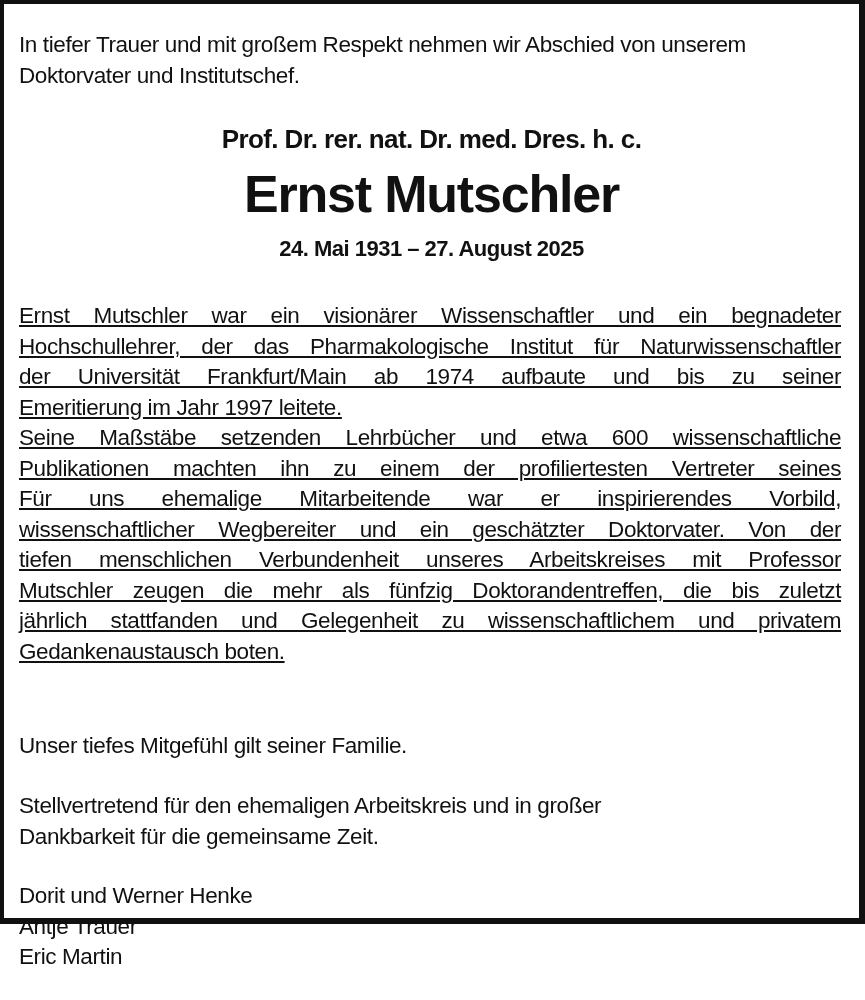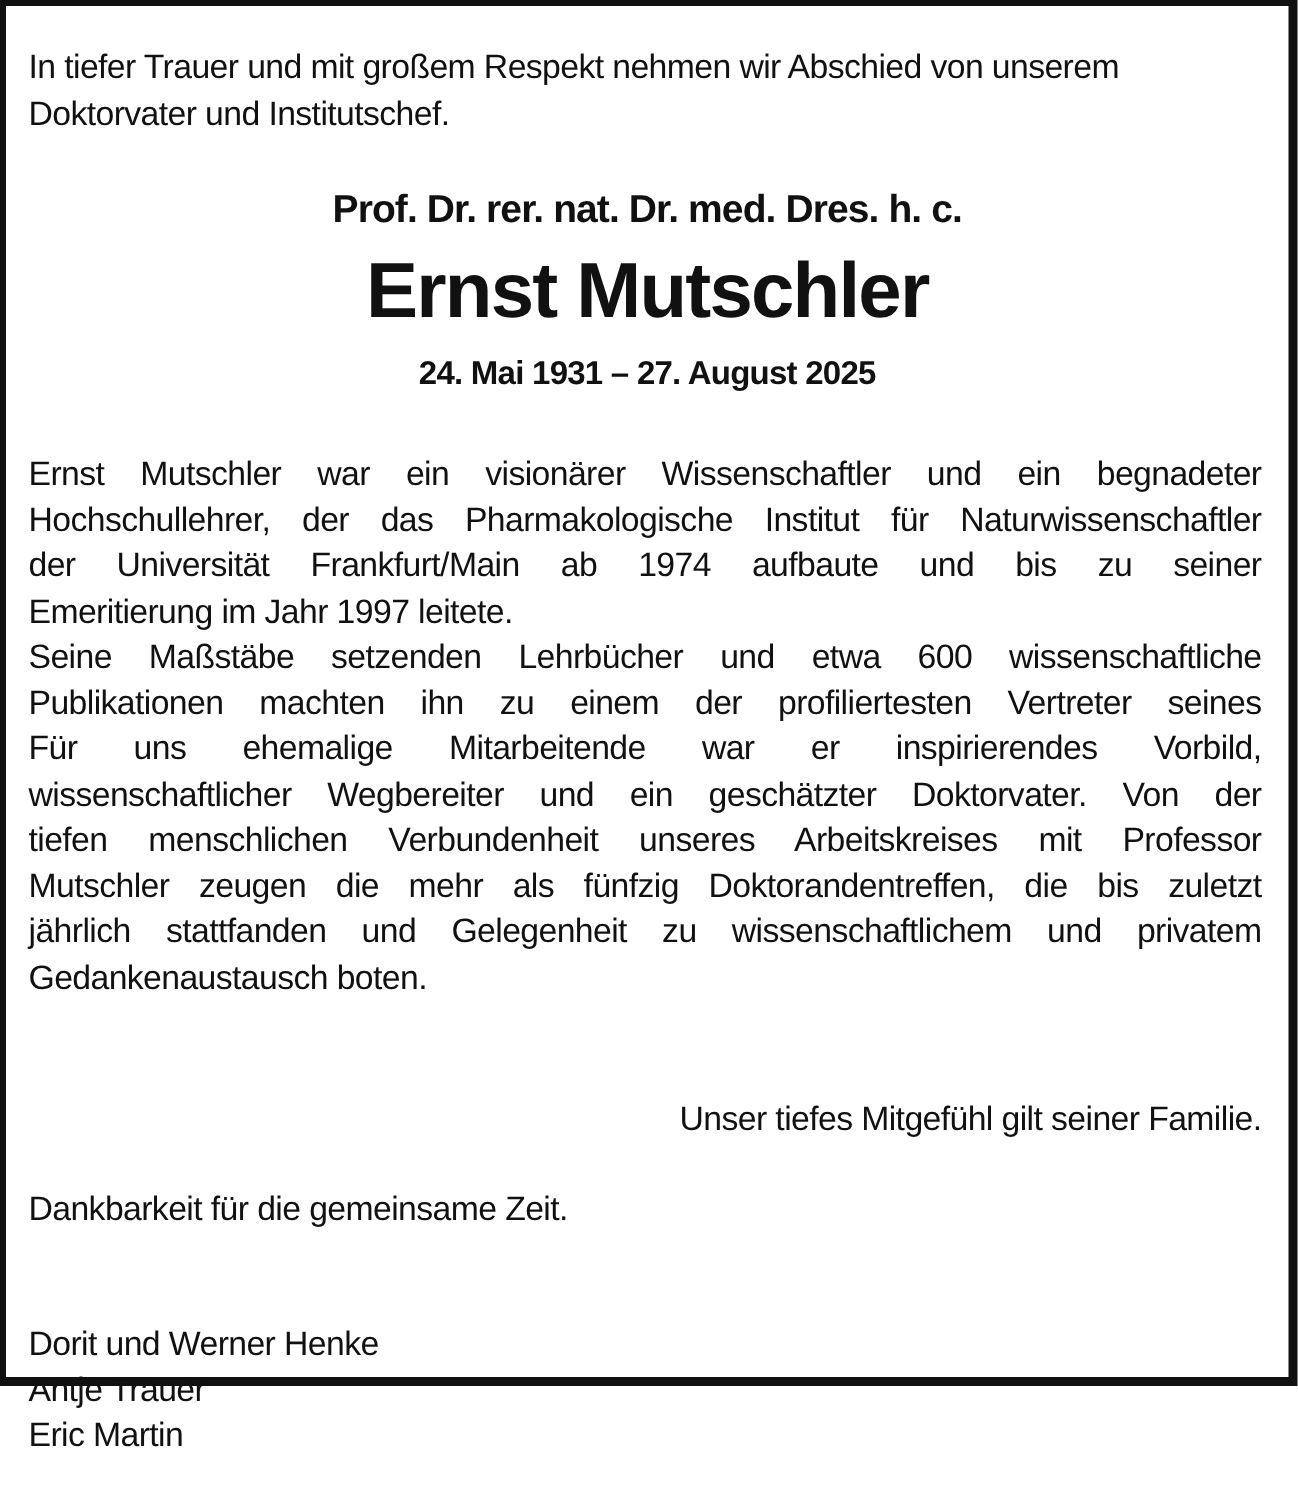--- a/index.html
+++ b/index.html
@@ -16,23 +16,23 @@
     color: #111;
     font-family: "Liberation Sans", "DejaVu Sans", sans-serif;
   }
   .txt { font-size: 22.5px; letter-spacing: -0.4px; line-height: 30.5px; position: absolute; left: 15px; right: 18px; }
   .intro { top: 26px; }
   .titles { position: absolute; left: 0; right: 0; text-align: center; font-weight: bold; }
   .honorific { top: 120px; font-size: 26px; letter-spacing: -0.6px; }
   .name { top: 160px; font-size: 52px; letter-spacing: -1.2px; }
   .dates { top: 232px; font-size: 22px; letter-spacing: -0.5px; }
   .body { top: 297px; text-align: justify; text-align-last: left; }
-  .body p { margin: 0; }
+  .body p { margin: 0; text-decoration: underline; }
   .body .jl { text-align-last: justify; }
-  .condolence { top: 727px; text-align: right; }
+  .condolence { top: 727px; }
   .closing { top: 787px; }
   .signers { top: 877px; }
   .line { display: block; }
 </style>
 </head>
 <body>
 
 <div class="frame">
 
   <div class="txt intro">
@@ -55,20 +55,21 @@
     <p class="jl">wissenschaftlicher Wegbereiter und ein geschätzter Doktorvater. Von der</p>
     <p class="jl">tiefen menschlichen Verbundenheit unseres Arbeitskreises mit Professor</p>
     <p class="jl">Mutschler zeugen die mehr als fünfzig Doktorandentreffen, die bis zuletzt</p>
     <p class="jl">jährlich stattfanden und Gelegenheit zu wissenschaftlichem und privatem</p>
     <p>Gedankenaustausch boten.</p>
   </div>
 
   <div class="txt condolence">Unser tiefes Mitgefühl gilt seiner Familie.</div>
 
   <div class="txt closing">
+    <span class="line">Stellvertretend für den ehemaligen Arbeitskreis und in großer</span>
     <span class="line">Dankbarkeit für die gemeinsame Zeit.</span>
   </div>
 
   <div class="txt signers">
     <span class="line">Dorit und Werner Henke</span>
     <span class="line">Antje Trauer</span>
     <span class="line">Eric Martin</span>
   </div>
 
 </div>

